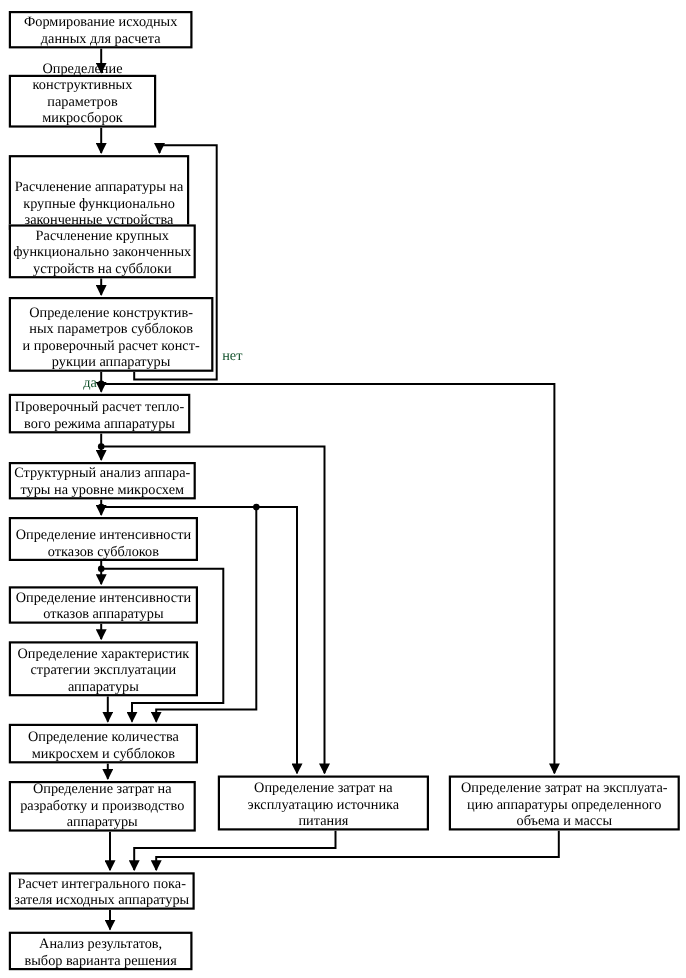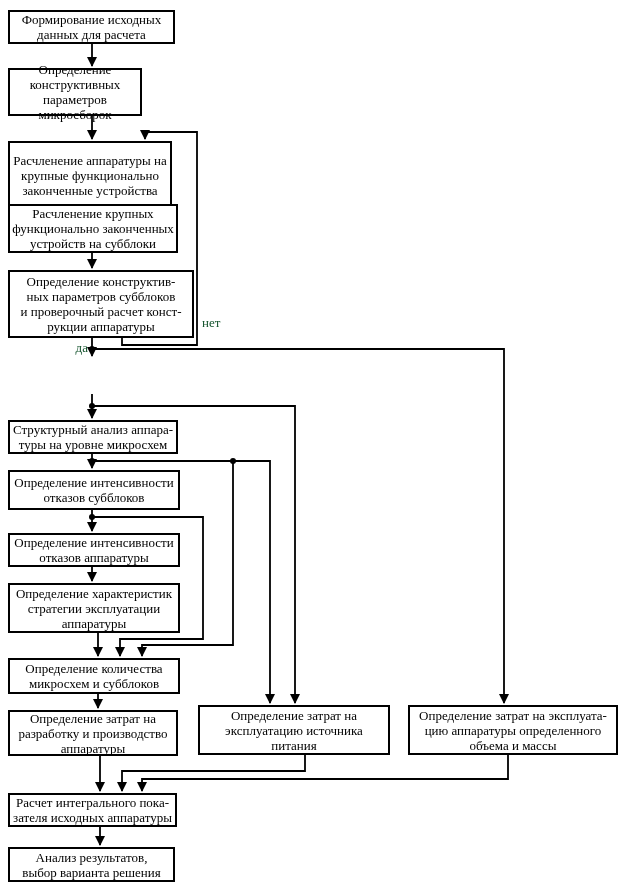--- a/index.html
+++ b/index.html
@@ -10,21 +10,21 @@
     font-family:"Liberation Serif","DejaVu Serif",serif;
     overflow:hidden;
   }
   .edges-svg{position:absolute;left:0;top:0;width:624px;height:889px;}
   .node{
     position:absolute;
     box-sizing:border-box;
     border:2px solid #000;
     background:#fff;
     display:flex;
-    align-items:center;
+    align-items:flex-end;
     justify-content:center;
     text-align:center;
     font-size:13px;
     line-height:15px;
     color:#000;
     padding:0 2px;
   }
   .node-text{white-space:pre-line;}
   .edge-label{
     position:absolute;
@@ -99,20 +99,24 @@
 устройств на субблоки</span>
   </div>
 
   <div class="node" style="left:8px;top:270px;width:186px;height:68px">
     <span class="node-text">Определение конструктив-
 ных параметров субблоков
 и проверочный расчет конст-
 рукции аппаратуры</span>
   </div>
 
+  <div class="node" style="left:8px;top:358px;width:165px;height:36px">
+    <span class="node-text">Проверочный расчет тепло-
+вого режима аппаратуры</span>
+  </div>
 
   <div class="node" style="left:8px;top:420px;width:170px;height:34px">
     <span class="node-text">Структурный анализ аппара-
 туры на уровне микросхем</span>
   </div>
 
   <div class="node" style="left:8px;top:470px;width:172px;height:40px">
     <span class="node-text">Определение интенсивности
 отказов субблоков</span>
   </div>

